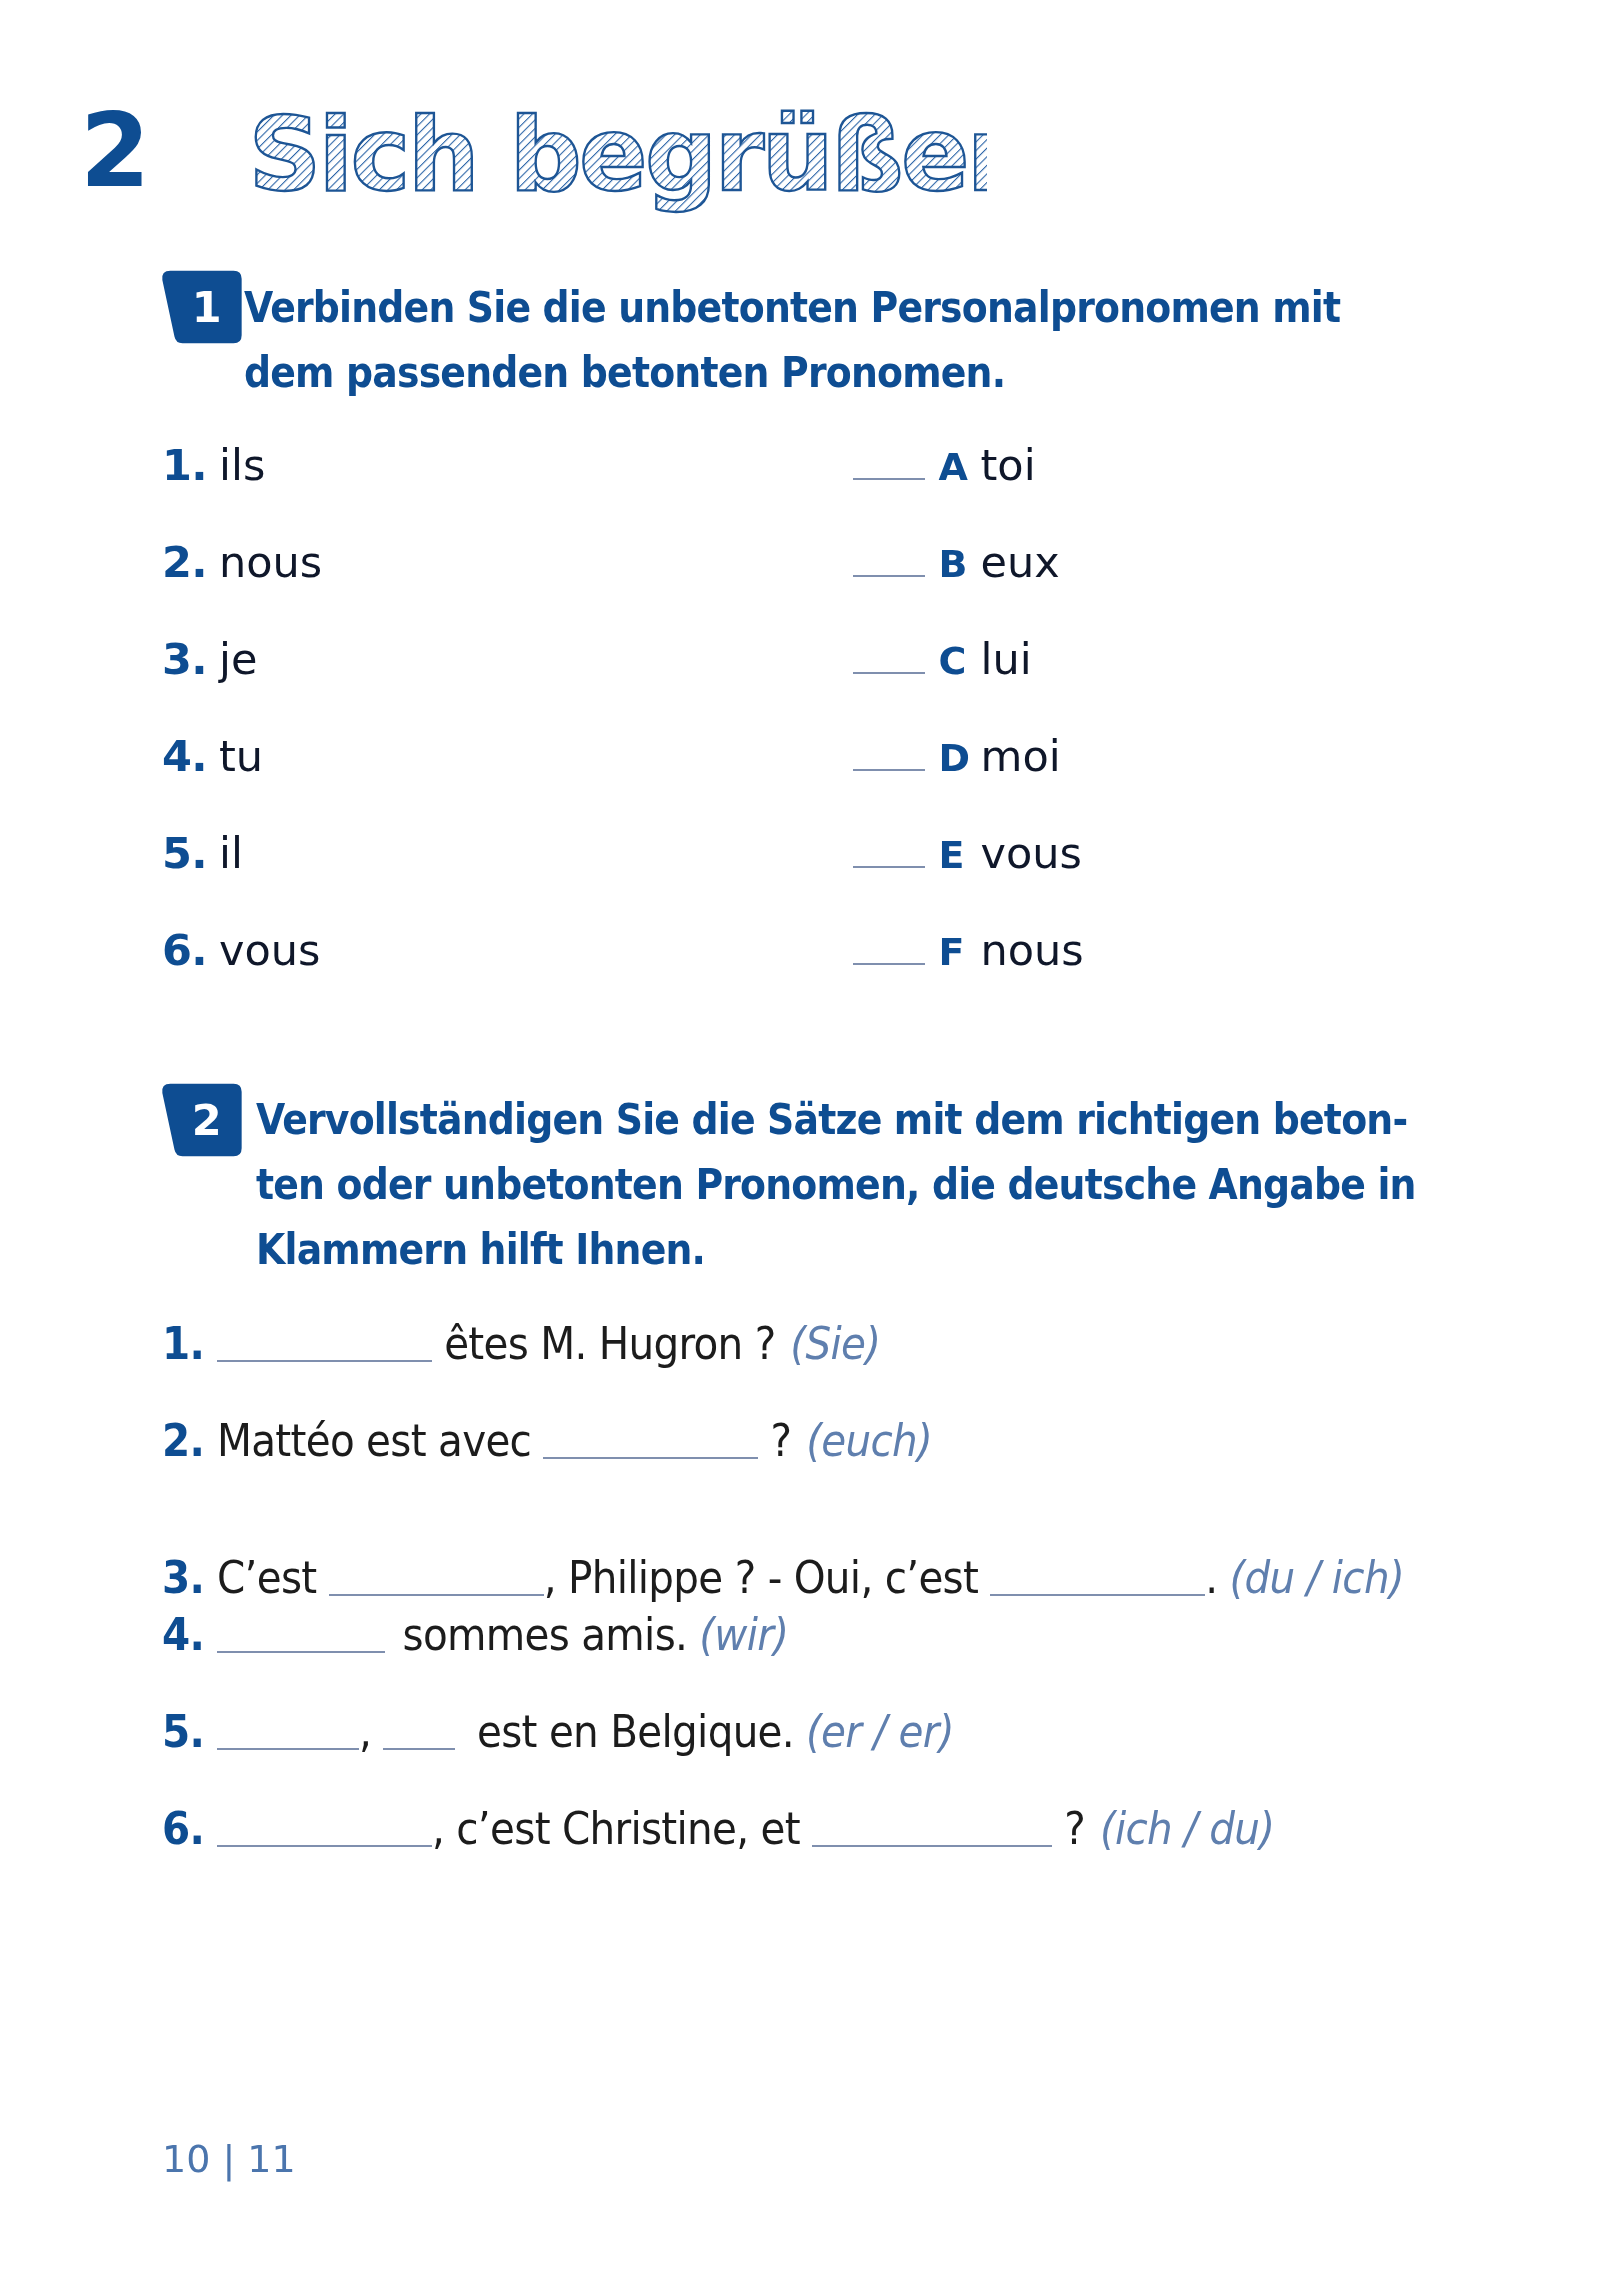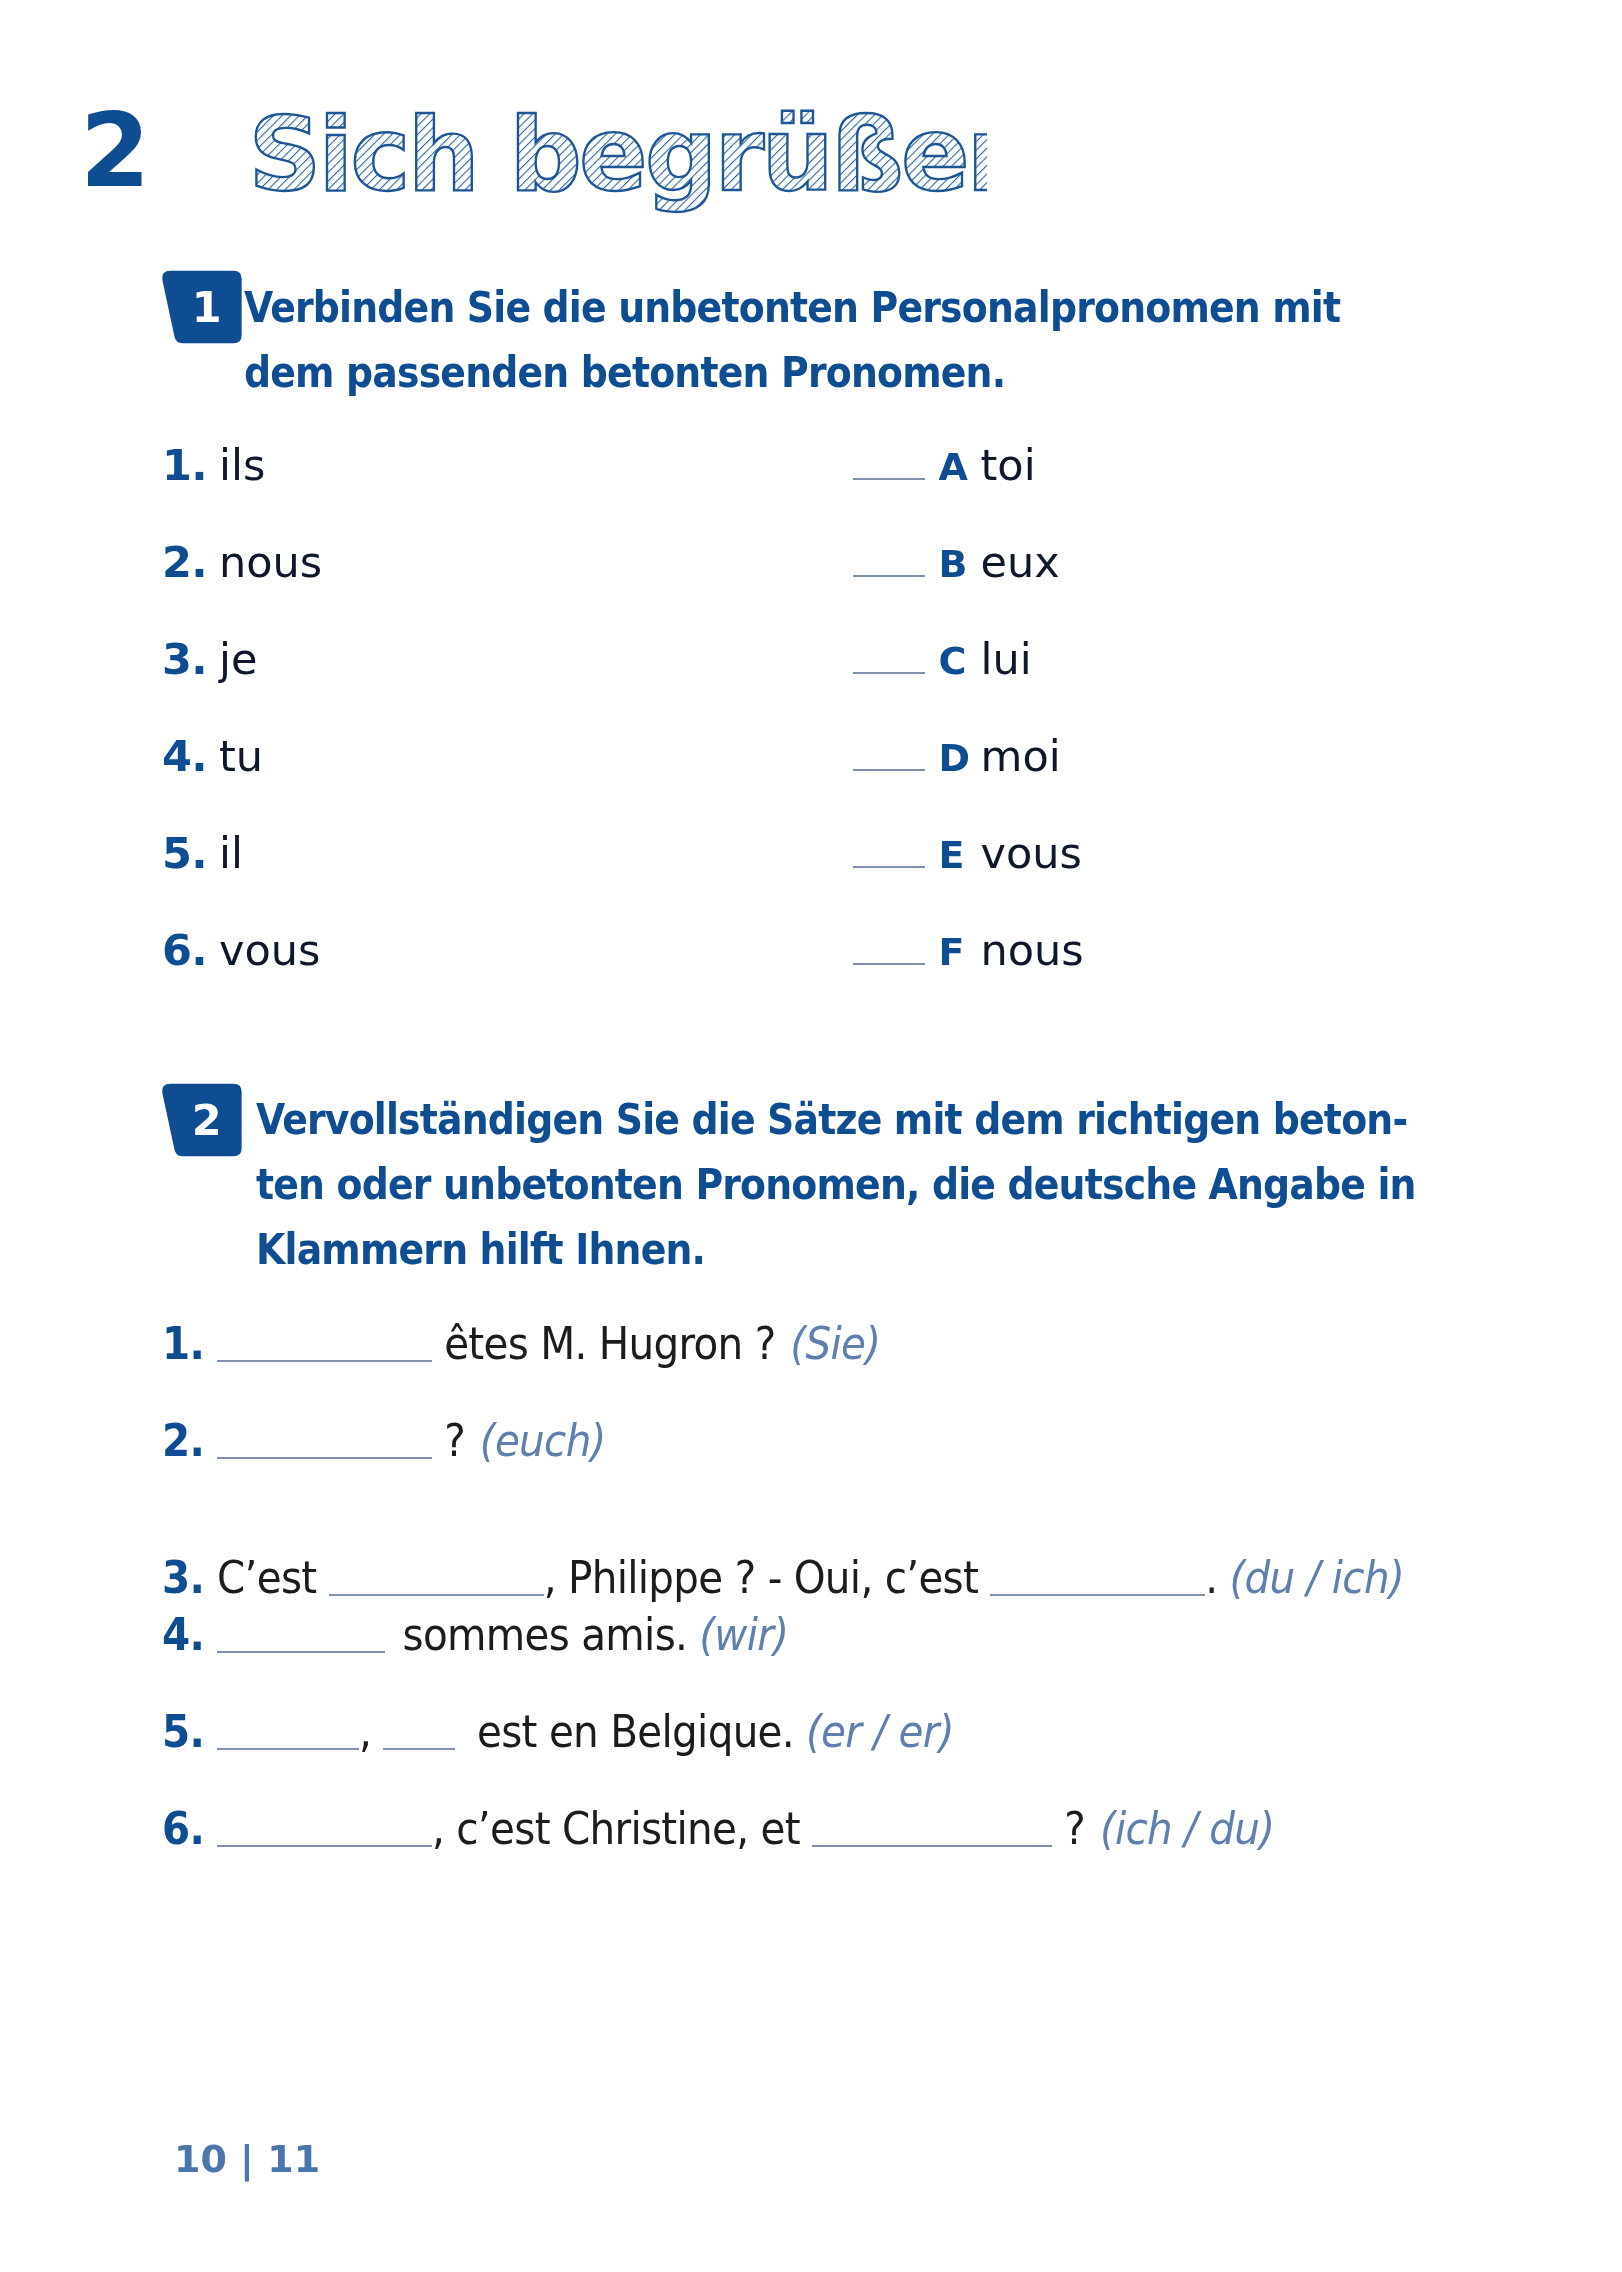--- a/index.html
+++ b/index.html
@@ -34,21 +34,21 @@
   .letter { font-weight: bold; color: #0e4d92; font-size: 38px; display: inline-block; width: 42px; }
 
   
   .sent { height: 61px; display: flex; align-items: baseline; white-space: nowrap;
           font-family: "DejaVu Sans Condensed", "DejaVu Sans", sans-serif; font-size: 45px;
           letter-spacing: -0.7px; }
   .sent .num { font-size: 45px; width: 55px; display: inline-block; }
   .hint { font-style: italic; color: #5f7fae; margin-left: 12px; }
   .gap { display: inline-block; border-bottom: 2.7px solid #7f8fae; height: 0; vertical-align: baseline; position: relative; top: 2.7px; }
 
-  .footer { left: 174px; top: 2137px; font-size: 38px; font-weight: bold; color: #4b75ad; }
+  .footer { left: 162px; top: 2137px; font-size: 38px; font-weight: normal; color: #4b75ad; }
 </style>
 </head>
 <body>
 
 <div class="abs chapter-num">2</div>
 <div class="abs chapter-title">
   <svg width="744" height="128" xmlns="http://www.w3.org/2000/svg" viewBox="0 0 1100 190">
     <defs>
       <pattern id="hatch" patternUnits="userSpaceOnUse" width="9" height="9" patternTransform="rotate(45)">
         <rect width="9" height="9" fill="#ffffff"></rect>
@@ -146,20 +146,21 @@
 
   <div class="sent" style="height:97px;">
     <span class="num">1.</span>
     <span class="gap" style="width:215px;"></span>
     <span style="white-space:pre;"> êtes M. Hugron ? </span>
     <span class="hint" style="margin-left:2.7px;">(Sie)</span>
   </div>
 
   <div class="sent" style="height:97px;">
     <span class="num">2.</span>
+    <span style="white-space:pre;">Mattéo est avec </span>
     <span class="gap" style="width:215px;"></span>
     <span style="white-space:pre;"> ? </span>
     <span class="hint" style="margin-left:2.7px;text-align:right;">(euch)</span>
   </div>
 
   <div class="sent" style="height:97px;">
     <span class="num">3.</span>
     <span style="white-space:pre;margin-top:40px;">C’est </span>
     <span class="gap" style="width:215px;"></span>
     <span style="white-space:pre;">, Philippe ? - Oui, c’est </span>

